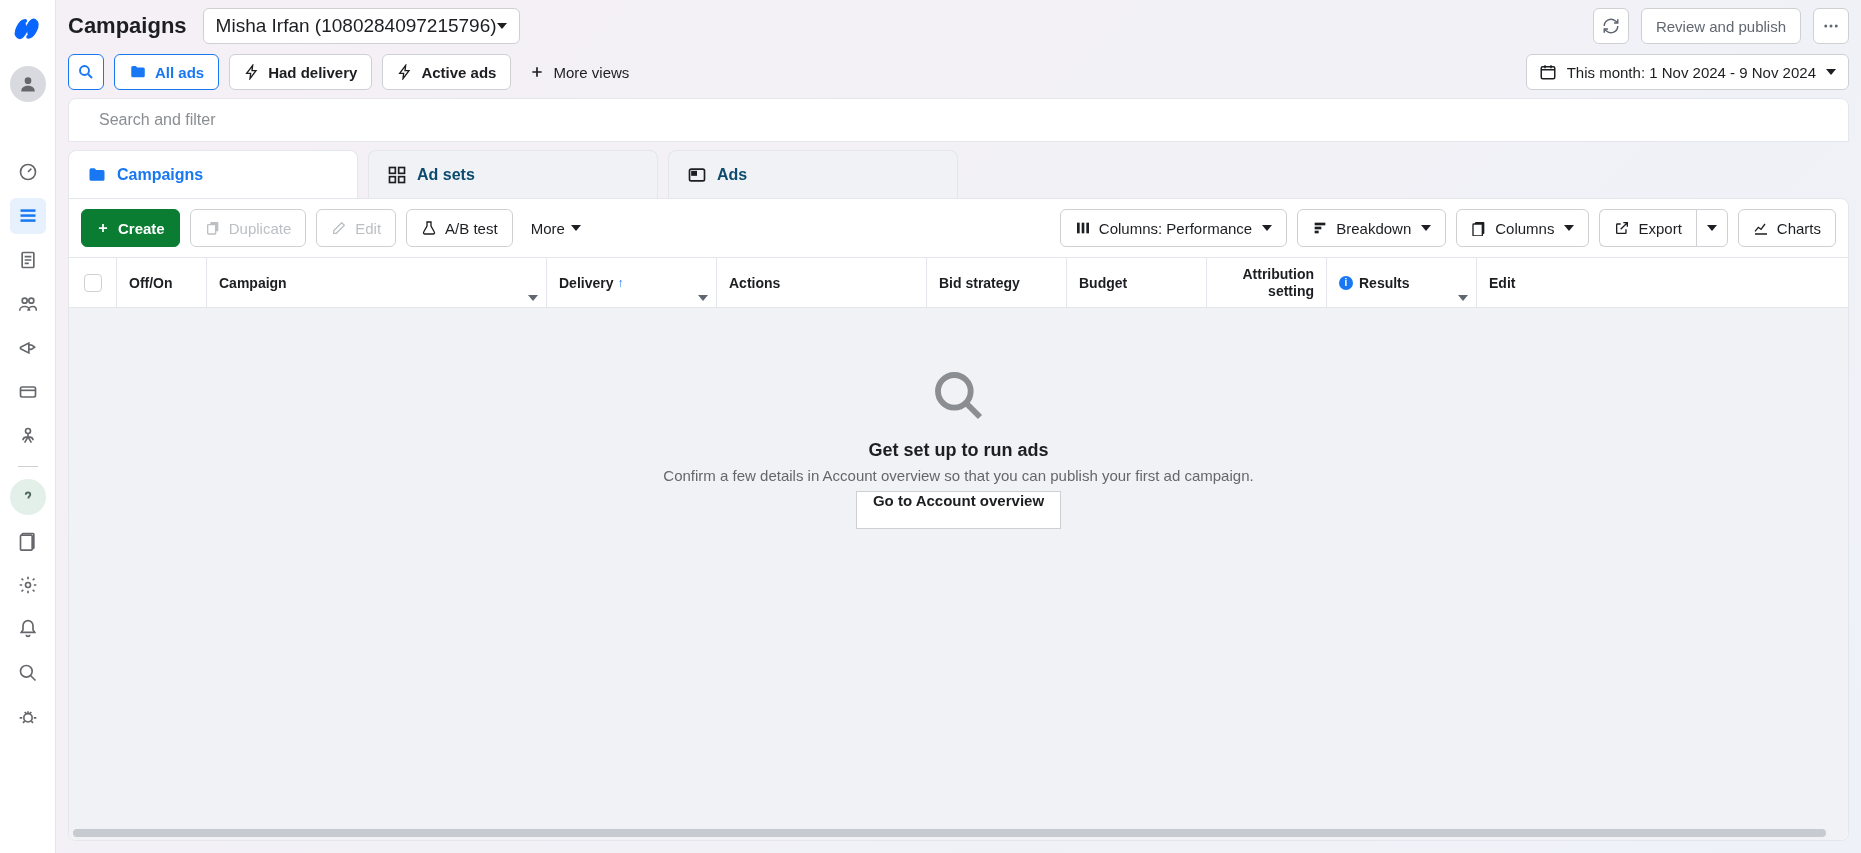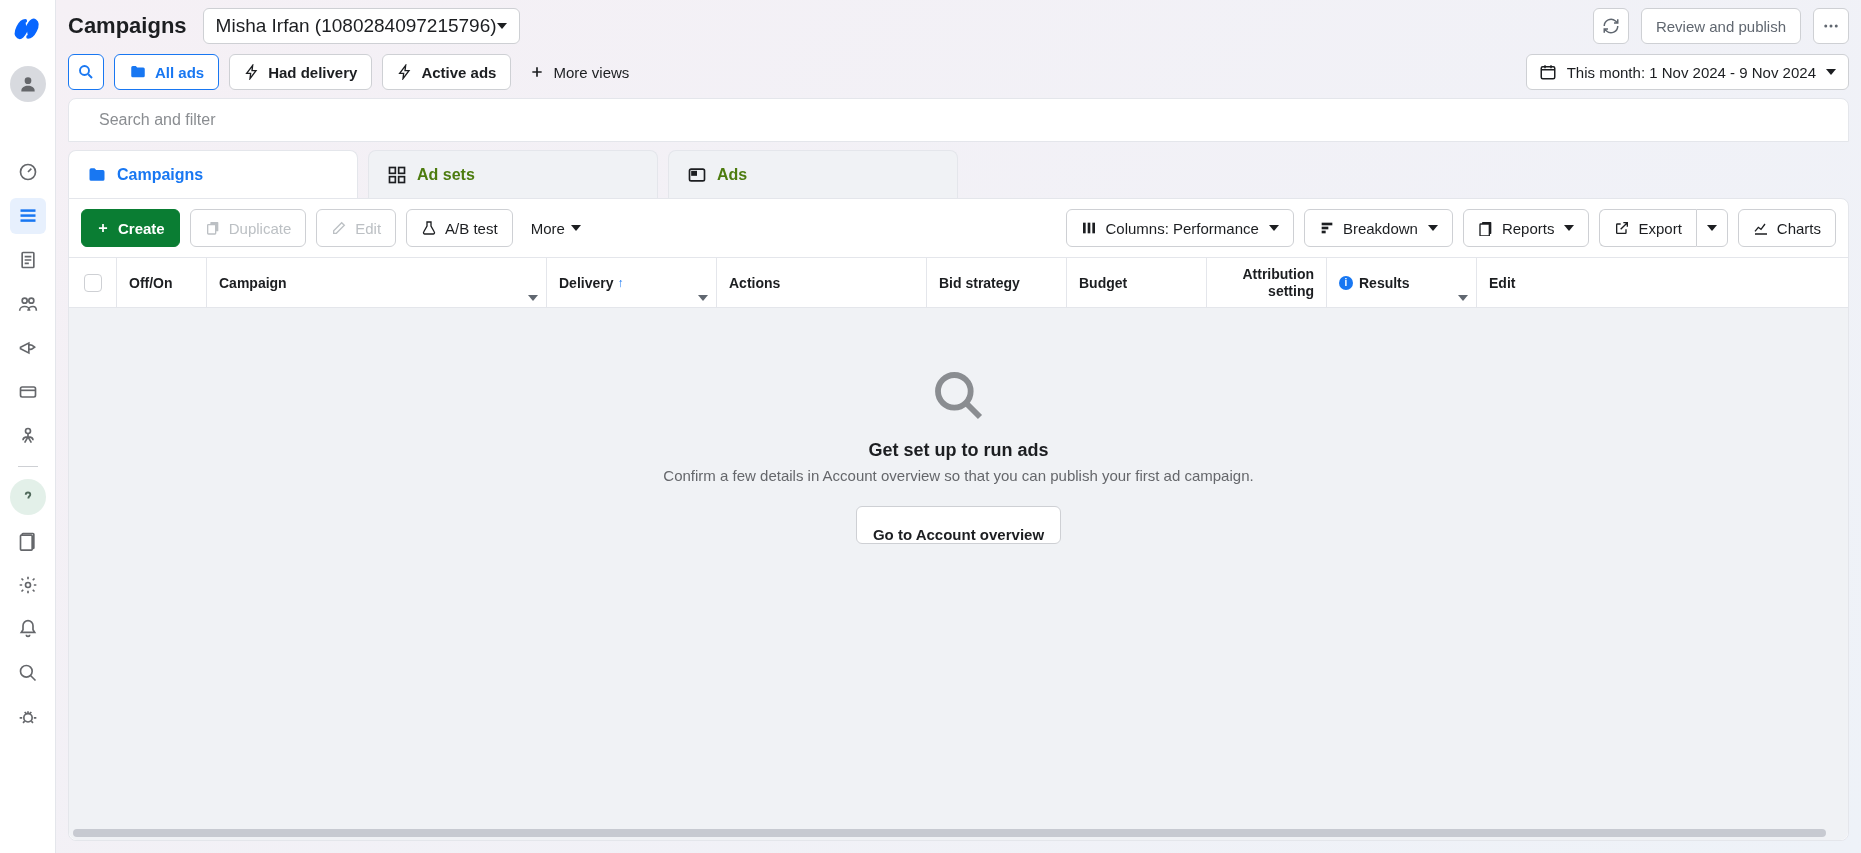--- a/index.html
+++ b/index.html
@@ -21,21 +21,21 @@
 .btn { height:36px; border:1px solid #ced0d4; border-radius:6px; background:#fff; display:flex; align-items:center; padding:8px 14px; cursor:pointer; font-size:15px; color:#606770; gap:6px; font-weight:500; }
 .filter-row { display:flex; align-items:center; padding: 2px 12px 8px; gap: 10px; }
 .search-btn { width:36px; height:36px; border:1px solid #1877f2; border-radius:6px; background:#fff; display:flex; align-items:center; justify-content:center; color:#1877f2; cursor:pointer; }
 .pill { height:36px; border:1px solid #ced0d4; border-radius:6px; background:#fff; display:flex; align-items:center; padding:0 14px; gap:8px; cursor:pointer; font-size:15px; font-weight:600; color:#1c1e21; }
 .pill.active { border-color:#1877f2; color:#1877f2; background:#fff;justify-content:space-between; }
 .pill.active .folder-ic { color:#1877f2; }
 .more-views { display:flex; align-items:center; gap:8px; color:#1c1e21; font-size:15px; font-weight:500; cursor:pointer; padding:0 8px; }
 .date-range { margin-left:auto; height:36px; border:1px solid #ced0d4; border-radius:6px; background:#fff; display:flex; align-items:center; padding:16px 12px; gap:10px; font-size:15px; font-weight:500; cursor:pointer; }
 .search-filter { margin: 0 12px; background:#fff; border-radius:8px 8px 0 0; height:44px; display:flex; align-items:center; padding:0 30px; color:#8a8d91; font-size:16px; border:1px solid #e4e6eb; }
 .tabs { display:flex; gap:10px; padding:8px 12px 0 12px; }
-.tab { width:290px; height:48px; background:#f0f2f5; border-radius:8px 8px 0 0; display:flex; align-items:center; padding:0 18px; gap:10px; font-size:16px; font-weight:700; cursor:pointer; color:#4d7c0f; border:1px solid #e4e6eb; border-bottom:none; }
+.tab { width:290px; height:48px; background:#f0f2f5; border-radius:8px 8px 0 0; display:flex; align-items:center; padding:0 18px; gap:10px; font-size:16px; font-weight:700; cursor:pointer; color:#0c4a6e; border:1px solid #e4e6eb; border-bottom:none; }
 .tab.active { background:#fff; color:#1877f2; }
 .tab.active .tab-ic { color:#1877f2; }
 .content-panel { margin:0 12px 12px; background:#fff; border-radius:0 8px 8px 8px; border:1px solid #e4e6eb; display:flex; flex-direction:column; flex:1; min-height:0; }
 .toolbar { display:flex; align-items:center; padding:10px 12px; gap:10px; border-bottom:1px solid #e4e6eb; }
 .tb-btn { height:38px; border:1px solid #ced0d4; border-radius:6px; background:#fff; display:flex; align-items:center; padding:0 14px; gap:8px; cursor:pointer; font-size:15px; font-weight:500; color:#1c1e21; }
 .tb-btn.create { background:#0a7d33; color:#fff; border-color:#0a7d33; font-weight:700; }
 .tb-btn.disabled { color:#bcc0c4; cursor:default; }
 .tb-btn .caret { margin-left:2px; }
 .tb-more { display:flex; align-items:center; gap:6px; font-size:15px; color:#1c1e21; cursor:pointer; padding:0 8px; font-weight:500; }
 .toolbar .spacer { flex:1; }
@@ -54,22 +54,22 @@
 .th.budget { width:140px; }
 .th.attr { width:120px; line-height:1.2;text-align:right; }
 .th.results { width:150px; }
 .th.reach { flex:1; border-right:none; }
 .checkbox { width:18px; height:18px; border:1px solid #ced0d4; border-radius:4px; background:#fff; }
 .sort-up { color:#1877f2; font-size:12px; margin-left:4px; }
 .info-ic { width:14px; height:14px; border-radius:50%; background:#1877f2; color:#fff; font-size:10px; display:inline-flex; align-items:center; justify-content:center; margin-right:6px; font-weight:700; }
 .empty-state { flex:1; display:flex; flex-direction:column; align-items:center; justify-content:flex-start; padding-top:60px; background:#f0f2f5; color:#65676b; position:relative; }
 .empty-state .big-search { color:#8a8d91; margin-bottom:16px; }
 .empty-state h3 { font-size:18px; font-weight:700; color:#1c1e21; margin-bottom:6px; }
-.empty-state p { font-size:15px; color:#65676b; margin-bottom:22px; }
-.empty-state .go-btn { height:38px; border:1px solid #ced0d4; border-radius:6px; background:#fff; display:flex; align-items:flex-end; padding:0 16px; font-size:15px; font-weight:600; cursor:pointer; color:#1c1e21; }
+.empty-state p { font-size:15px; color:#65676b; margin-bottom:7px; }
+.empty-state .go-btn { height:38px; border:1px solid #ced0d4; border-radius:0; background:#fff; display:flex; align-items:flex-start; padding:0 16px; font-size:15px; font-weight:600; cursor:pointer; color:#1c1e21; }
 .hscroll { height:14px; background:#f0f2f5; border-radius:0 0 8px 8px; display:flex; align-items:center; padding:0 4px; }
 .hscroll .thumb { height:8px; background:#c7cad1; border-radius:4px; width:99%; }
 svg { display:block; }
 .caret-tri { width:0; height:0; border-left:5px solid transparent; border-right:5px solid transparent; border-top:6px solid #1c1e21; }
 .caret-tri.gray { border-top-color:#606770; }
 </style>
 </head>
 <body>
 
 <div class="app">
@@ -309,21 +309,21 @@
               <rect x="4" y="16" width="6" height="4"></rect>
             </svg>
           <span>Breakdown</span>
           <div class="caret-tri caret"></div>
         </div>
         <div class="tb-btn">
           <svg width="16" height="16" viewBox="0 0 24 24" fill="#1c1e21">
               <rect x="6" y="3" width="14" height="18" rx="1"></rect>
               <rect x="3" y="6" width="14" height="18" rx="1" fill="#fff" stroke="#1c1e21" stroke-width="2"></rect>
             </svg>
-          <span>Reports</span>
+          <span>Columns</span>
           <div class="caret-tri caret"></div>
         </div>
         <div class="split-export">
           <div class="tb-btn">
             <svg width="16" height="16" viewBox="0 0 24 24" fill="none" stroke="#1c1e21" stroke-width="2">
                 <path d="M14 4h6v6M20 4L10 14M18 14v5a1 1 0 01-1 1H5a1 1 0 01-1-1V7a1 1 0 011-1h5"></path>
               </svg>
             <span>Export</span>
           </div>
           <div class="tb-btn">

